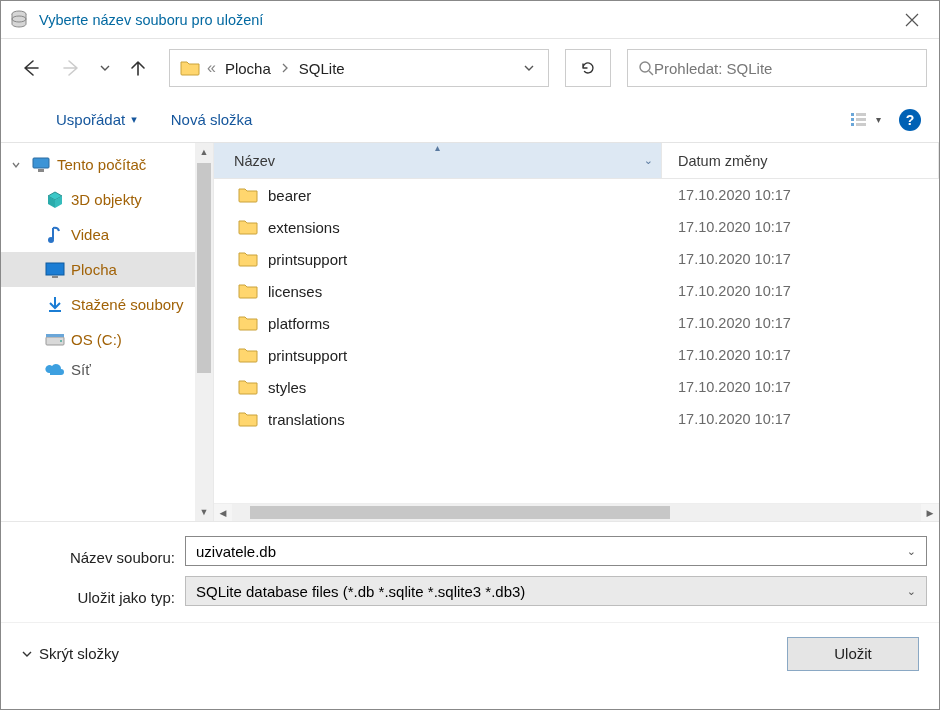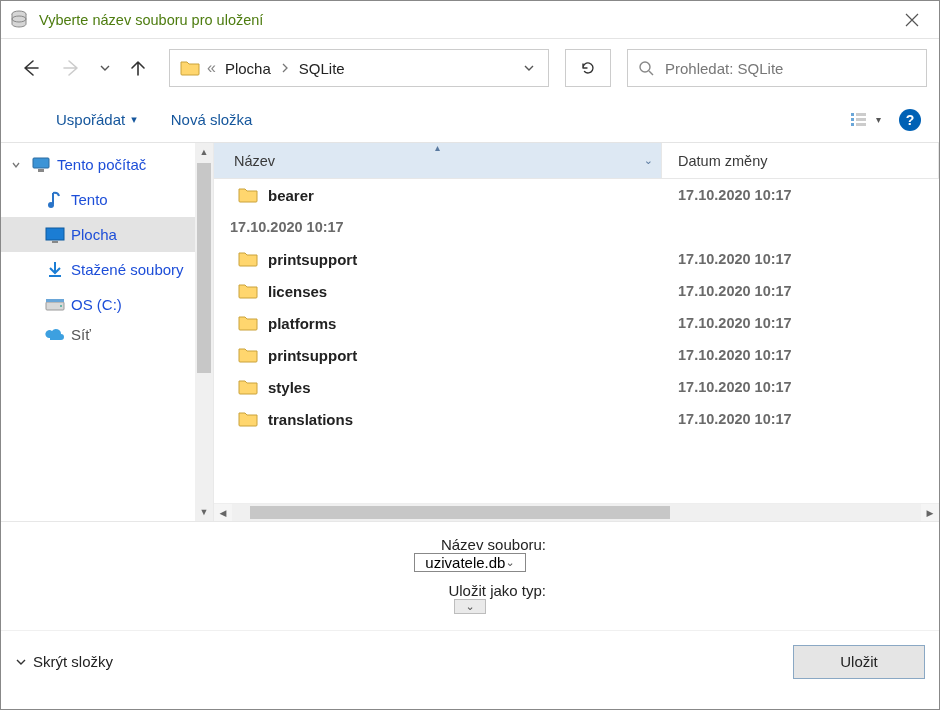--- a/index.html
+++ b/index.html
@@ -1,89 +1,89 @@
 <!DOCTYPE html>
 <html><head>
 <meta charset="utf-8">
 <style>
   * { box-sizing: border-box; margin: 0; padding: 0; font-family: "Segoe UI", Tahoma, sans-serif; }
   body { width: 940px; height: 710px; background: #fff; overflow: hidden; border: 1px solid #888; position: relative; }
 
   
   .titlebar { height: 38px; display: flex; align-items: center; padding: 0 6px 0 8px; border-bottom: 1px solid #e4e4e4; }
   .titlebar-icon { width: 20px; height: 20px; margin-right: 10px; }
-  .titlebar-text { font-size: 14.5px; color: #4d7c0f; flex: 1; }
+  .titlebar-text { font-size: 14.5px; color: #0369a1; flex: 1; }
   .titlebar-close { width: 42px; height: 30px; display:flex; align-items:center; justify-content:center; color:#555; }
   .titlebar-close svg { width: 14px; height: 14px; }
 
   
   .navrow { height: 58px; display: flex; align-items: center; padding: 0 12px; gap: 8px; }
   .nav-btn { width: 34px; height: 34px; display:flex; align-items:center; justify-content:center; color:#555; }
   .nav-btn.disabled { color:#bbb; }
   .nav-chev { width: 16px; height:34px; display:flex; align-items:center; justify-content:center; color:#555; }
   .addrbar { flex: 1; height: 38px; border: 1px solid #ccc; display:flex; align-items:center; padding: 0 4px; background:#fff; margin-left:6px; }
   .addrbar .folder-chip { display:flex; align-items:center; height:100%; padding:0 6px; }
   .addrbar .sep { color:#888; padding:0 1px; display:flex; align-items:center; }
   .addrbar .crumb { padding:0 8px; color:#222; font-size:15px; height:100%; display:flex; align-items:center; }
   .addrbar .dd { width:30px; height:100%; margin-left:auto; display:flex; align-items:center; justify-content:center; color:#555; }
   .refresh-box { width: 46px; height: 38px; border:1px solid #ccc; display:flex; align-items:center; justify-content:center; margin-left:8px; color:#333; }
   .search-box { width: 300px; height: 38px; border:1px solid #ccc; display:flex; align-items:center; padding:0 10px; margin-left:8px; color:#666; }
-  .search-box .placeholder { color:#777; font-size:15px; margin-left:11px; }
+  .search-box .placeholder { color:#777; font-size:15px; margin-left:0; }
 
   
   .toolbar { height: 46px; display:flex; align-items:center; padding: 0 18px; border-bottom: 1px solid #e4e4e4; }
   .tool-link { color:#15569c; font-size:15px; display:flex; align-items:center; gap:6px; cursor:default;margin-left:37px; }
   .tool-link .dd-tri { font-size:11px; color:#15569c; }
   .tool-link + .tool-link { margin-left: 34px; }
   .toolbar-right { margin-left:auto; display:flex; align-items:center; gap:18px; }
   .view-btn { display:flex; align-items:center; gap:4px; color:#555; }
   .help-btn { width:22px; height:22px; border-radius:50%; background:#0061b5; color:#fff; display:flex; align-items:center; justify-content:center; font-weight:bold; font-size:14px; }
 
   
   .body { display:flex; height: 378px; }
 
   .nav-pane { width: 213px; overflow:hidden; position:relative; border-right:1px solid #e9e9e9; }
   .nav-tree { padding-top: 4px; }
-  .tree-item { height: 35px; display:flex; align-items:center; font-size:15px; color:#1d4ed8; padding-left: 10px; gap:6px; white-space:nowrap; }
+  .tree-item { height: 35px; display:flex; align-items:center; font-size:15px; color:#a16207; padding-left: 10px; gap:6px; white-space:nowrap; }
   .tree-item.root { font-weight:400; }
   .tree-item.child { padding-left: 44px; }
   .tree-item.selected { background:#e3e3e3; }
   .tree-item.cutoff { color:#555; padding-left:44px; }
   .tree-ico { width:20px; height:20px; display:flex; align-items:center; justify-content:center; flex-shrink:0; }
   .tree-chev { width:14px; color:#888; }
   .nav-scroll-track { position:absolute; right:0; top:0; width:18px; height:100%; background:#f0f0f0; }
   .nav-scroll-up, .nav-scroll-down { height:18px; display:flex; align-items:center; justify-content:center; color:#666; font-size:9px; }
   .nav-scroll-thumb { position:absolute; left:2px; right:2px; top:20px; height:210px; background:#c7c7c7; }
 
   .file-pane { flex:1; display:flex; flex-direction:column; position:relative; }
   .headers { height: 36px; display:flex; align-items:stretch; border-bottom:1px solid #e7e7e7; }
   .col-h { display:flex; align-items:center; font-size:14.5px; color:#3a3a3a; border-right:1px solid #e7e7e7; position:relative; }
   .col-h.name { width: 448px; background:#dde8f3; padding-left:20px; }
   .col-h.name .sort-ind { position:absolute; left:50%; top:-1px; transform:translateX(-50%); color:#5a7aa0; font-size:10px; }
   .col-h.name .chev { margin-left:auto; margin-right:8px; color:#5a7aa0; font-size:11px; }
   .col-h.date { flex:1; padding-left:16px; }
-  .file-list { flex:1; overflow:hidden;font-weight:bold; }
+  .file-list { flex:1; overflow:hidden; }
   .file-row { height: 32px; display:flex; align-items:center; font-size:15px; }
   .file-row .cell-name { width: 448px; display:flex; align-items:center; padding-left: 24px; gap:10px; color:#222; }
   .file-row .cell-date { flex:1; padding-left:16px; color:#6a6a6a; font-size:14.5px; }
 
   .hscroll-area { height: 18px; display:flex; background:#f5f5f5; border-top:1px solid #eee; }
   .hscroll-track { flex:1; position:relative; background:#f0f0f0; }
   .hscroll-l, .hscroll-r { width:18px; display:flex; align-items:center; justify-content:center; color:#666; font-size:9px; }
   .hscroll-thumb { position:absolute; top:2px; bottom:2px; left:18px; width:420px; background:#c7c7c7; }
 
   
   .form-area { padding: 14px 12px 6px 12px; border-top:1px solid #e7e7e7; background:#fff; }
-  .form-row { display:flex; align-items:center; margin-bottom:10px;flex-direction:column; }
+  .form-row { display:flex; align-items:flex-end; margin-bottom:10px; }
   .form-label { width: 172px; text-align:right; padding-right:10px; font-size:15px; color:#222; }
   .form-field { flex:1; height:30px; border:1px solid #888; background:#fff; display:flex; align-items:center; padding:0 10px; font-size:15px; position:relative; }
   .form-field .chev { margin-left:auto; color:#555; font-size:11px; }
   .form-field.type { background:#eaeaea; border-color:#bdbdbd; }
 
-  .footer { height: 62px; display:flex; align-items:center; padding: 0 14px; background:#fff; border-top:1px solid #f0f0f0; }
+  .footer { height: 62px; display:flex; align-items:center; padding: 0 20px; background:#fff; border-top:1px solid #f0f0f0; }
   .hide-folders { display:flex; align-items:center; gap:6px; font-size:15px; color:#222; }
   .footer-btns { margin-left:auto; display:flex; gap:24px; }
   .btn { width: 132px; height: 34px; border:1px solid #b2b2b2; background:#e5e5e5; font-size:15px; color:#222; display:flex; align-items:center; justify-content:center; }
   .btn.primary { border-color:#8aa8c4; background:#e5e5e5; }
 
   
   svg { display:block; }
 </style>
 </head>
 <body>
@@ -201,27 +201,37 @@
           <span class="tree-ico">
             <svg width="20" height="16" viewBox="0 0 20 16">
               <rect x="2" y="1" width="16" height="10" rx="1" fill="#3c94d6" stroke="#2a6aa0"></rect>
               <rect x="7" y="12" width="6" height="3" fill="#888"></rect>
             </svg>
           </span>
           <span>Tento počítač</span>
         </div>
         <div class="tree-item child">
           <span class="tree-ico">
+            <svg width="18" height="18" viewBox="0 0 18 18">
+              <path d="M9 1 L16 5 L9 9 L2 5 Z" fill="#3cc8c8" stroke="#2a9090"></path>
+              <path d="M2 5 V13 L9 17 V9 Z" fill="#2aabab"></path>
+              <path d="M16 5 V13 L9 17 V9 Z" fill="#35bcbc"></path>
+            </svg>
+          </span>
+          <span>3D objekty</span>
+        </div>
+        <div class="tree-item child">
+          <span class="tree-ico">
             <svg width="16" height="18" viewBox="0 0 16 18">
               <path d="M6 2 V13" stroke="#2a74c8" stroke-width="2"></path>
               <circle cx="4" cy="14" r="3" fill="#2a74c8"></circle>
               <path d="M6 2 Q11 1 12 5" stroke="#2a74c8" stroke-width="2" fill="none"></path>
             </svg>
           </span>
-          <span>Tento</span>
+          <span>Videa</span>
         </div>
         <div class="tree-item child selected">
           <span class="tree-ico">
             <svg width="20" height="16" viewBox="0 0 20 16">
               <rect x="1" y="1" width="18" height="12" fill="#1b7dd4" stroke="#0e5a9e"></rect>
               <rect x="7" y="14" width="6" height="2" fill="#888"></rect>
             </svg>
           </span>
           <span>Plocha</span>
         </div>
@@ -277,20 +287,28 @@
             <span>
               <svg width="20" height="18" viewBox="0 0 20 18">
                 <path d="M1 3h6l2 2h10v10a1 1 0 0 1-1 1H2a1 1 0 0 1-1-1z" fill="#ffd66e" stroke="#caa23a"></path>
               </svg>
             </span>
             <span>bearer</span>
           </div>
           <div class="cell-date">17.10.2020 10:17</div>
         </div>
         <div class="file-row">
+          <div class="cell-name">
+            <span>
+              <svg width="20" height="18" viewBox="0 0 20 18">
+                <path d="M1 3h6l2 2h10v10a1 1 0 0 1-1 1H2a1 1 0 0 1-1-1z" fill="#ffd66e" stroke="#caa23a"></path>
+              </svg>
+            </span>
+            <span>extensions</span>
+          </div>
           <div class="cell-date">17.10.2020 10:17</div>
         </div>
         <div class="file-row">
           <div class="cell-name">
             <span>
               <svg width="20" height="18" viewBox="0 0 20 18">
                 <path d="M1 3h6l2 2h10v10a1 1 0 0 1-1 1H2a1 1 0 0 1-1-1z" fill="#ffd66e" stroke="#caa23a"></path>
               </svg>
             </span>
             <span>printsupport</span>
@@ -367,20 +385,21 @@
   <div class="form-row">
     <div class="form-label">Název souboru:</div>
     <div class="form-field">
       <span>uzivatele.db</span>
       <span class="chev">⌄</span>
     </div>
   </div>
   <div class="form-row">
     <div class="form-label">Uložit jako typ:</div>
     <div class="form-field type">
+      <span>SQLite database files (*.db *.sqlite *.sqlite3 *.db3)</span>
       <span class="chev">⌄</span>
     </div>
   </div>
 </div>
 
 <div class="footer">
   <div class="hide-folders">
     <span>
       <svg width="12" height="12" viewBox="0 0 12 12">
           <path d="M2 4 L6 8 L10 4" stroke="#333" stroke-width="1.4" fill="none"></path>

